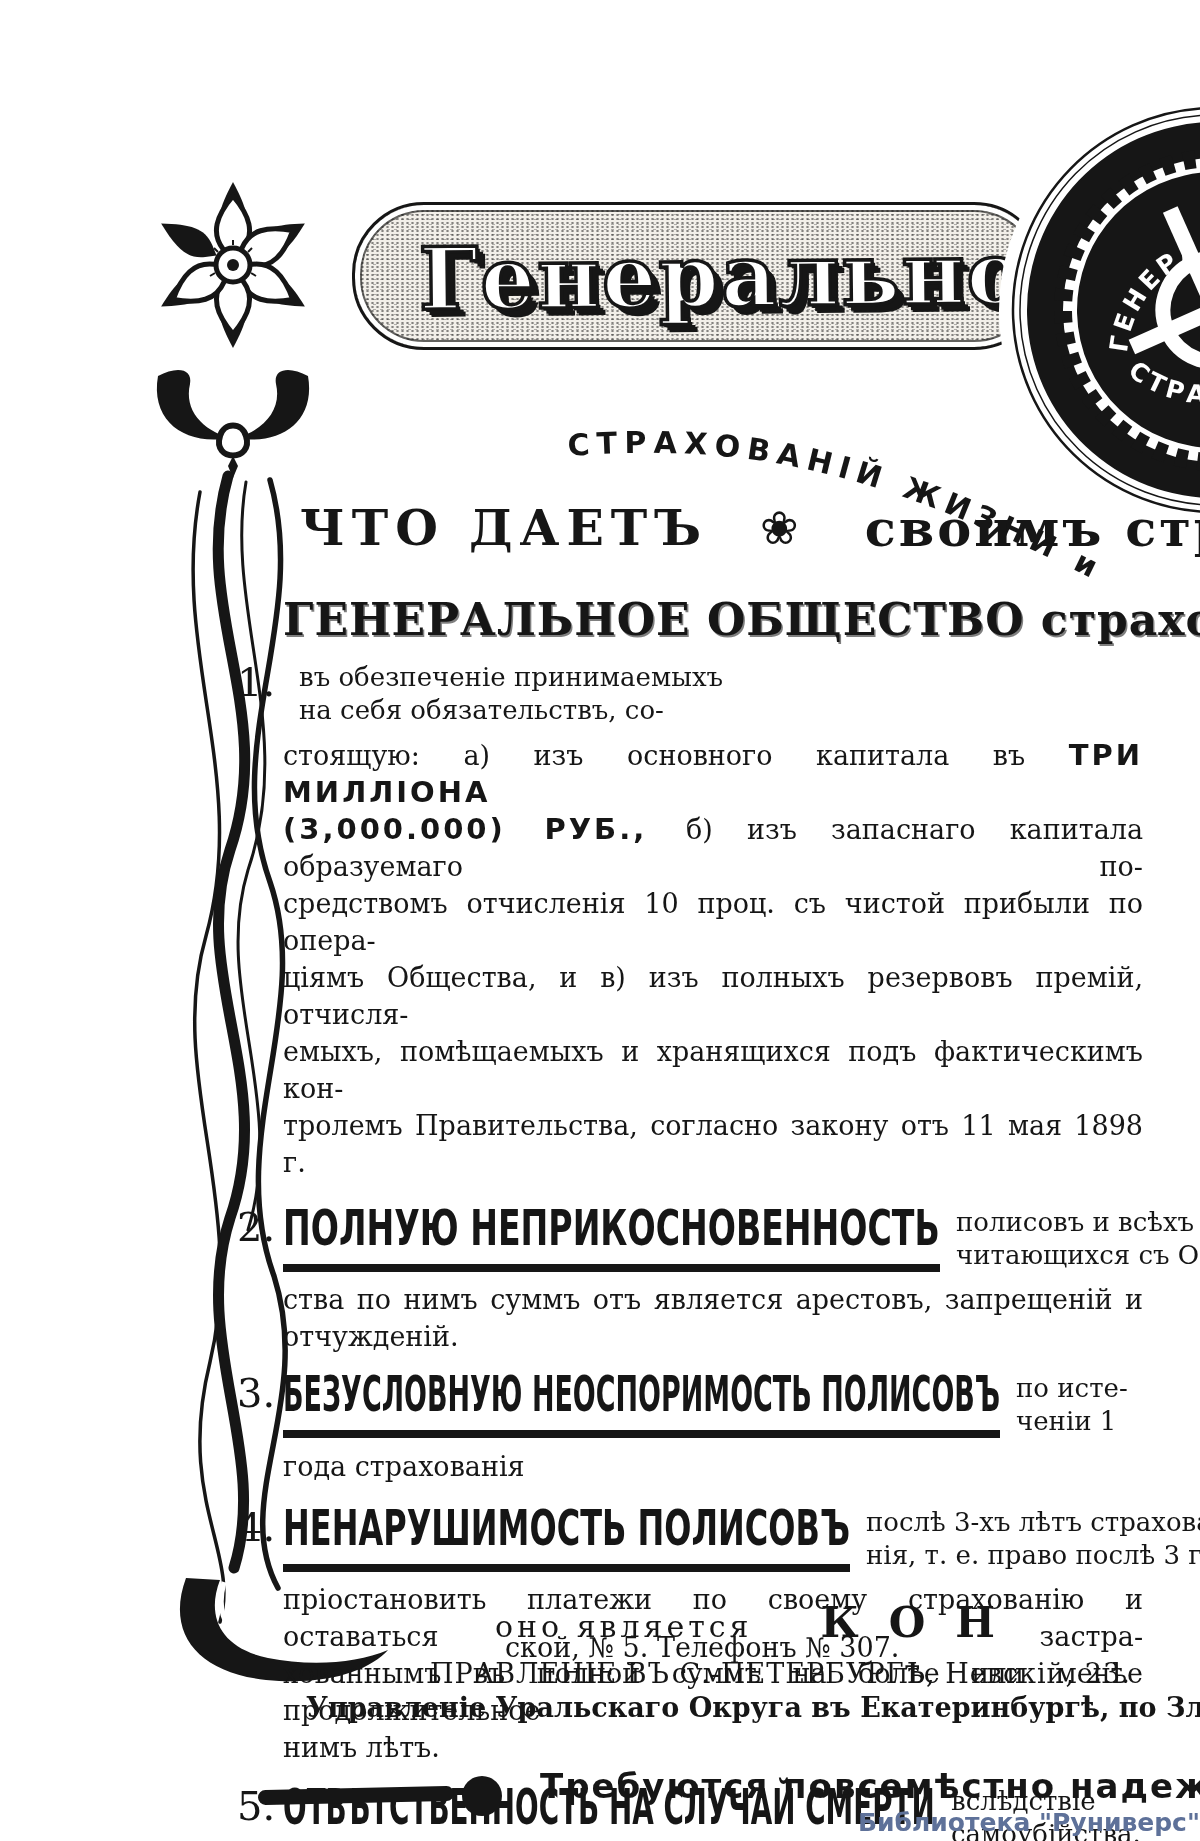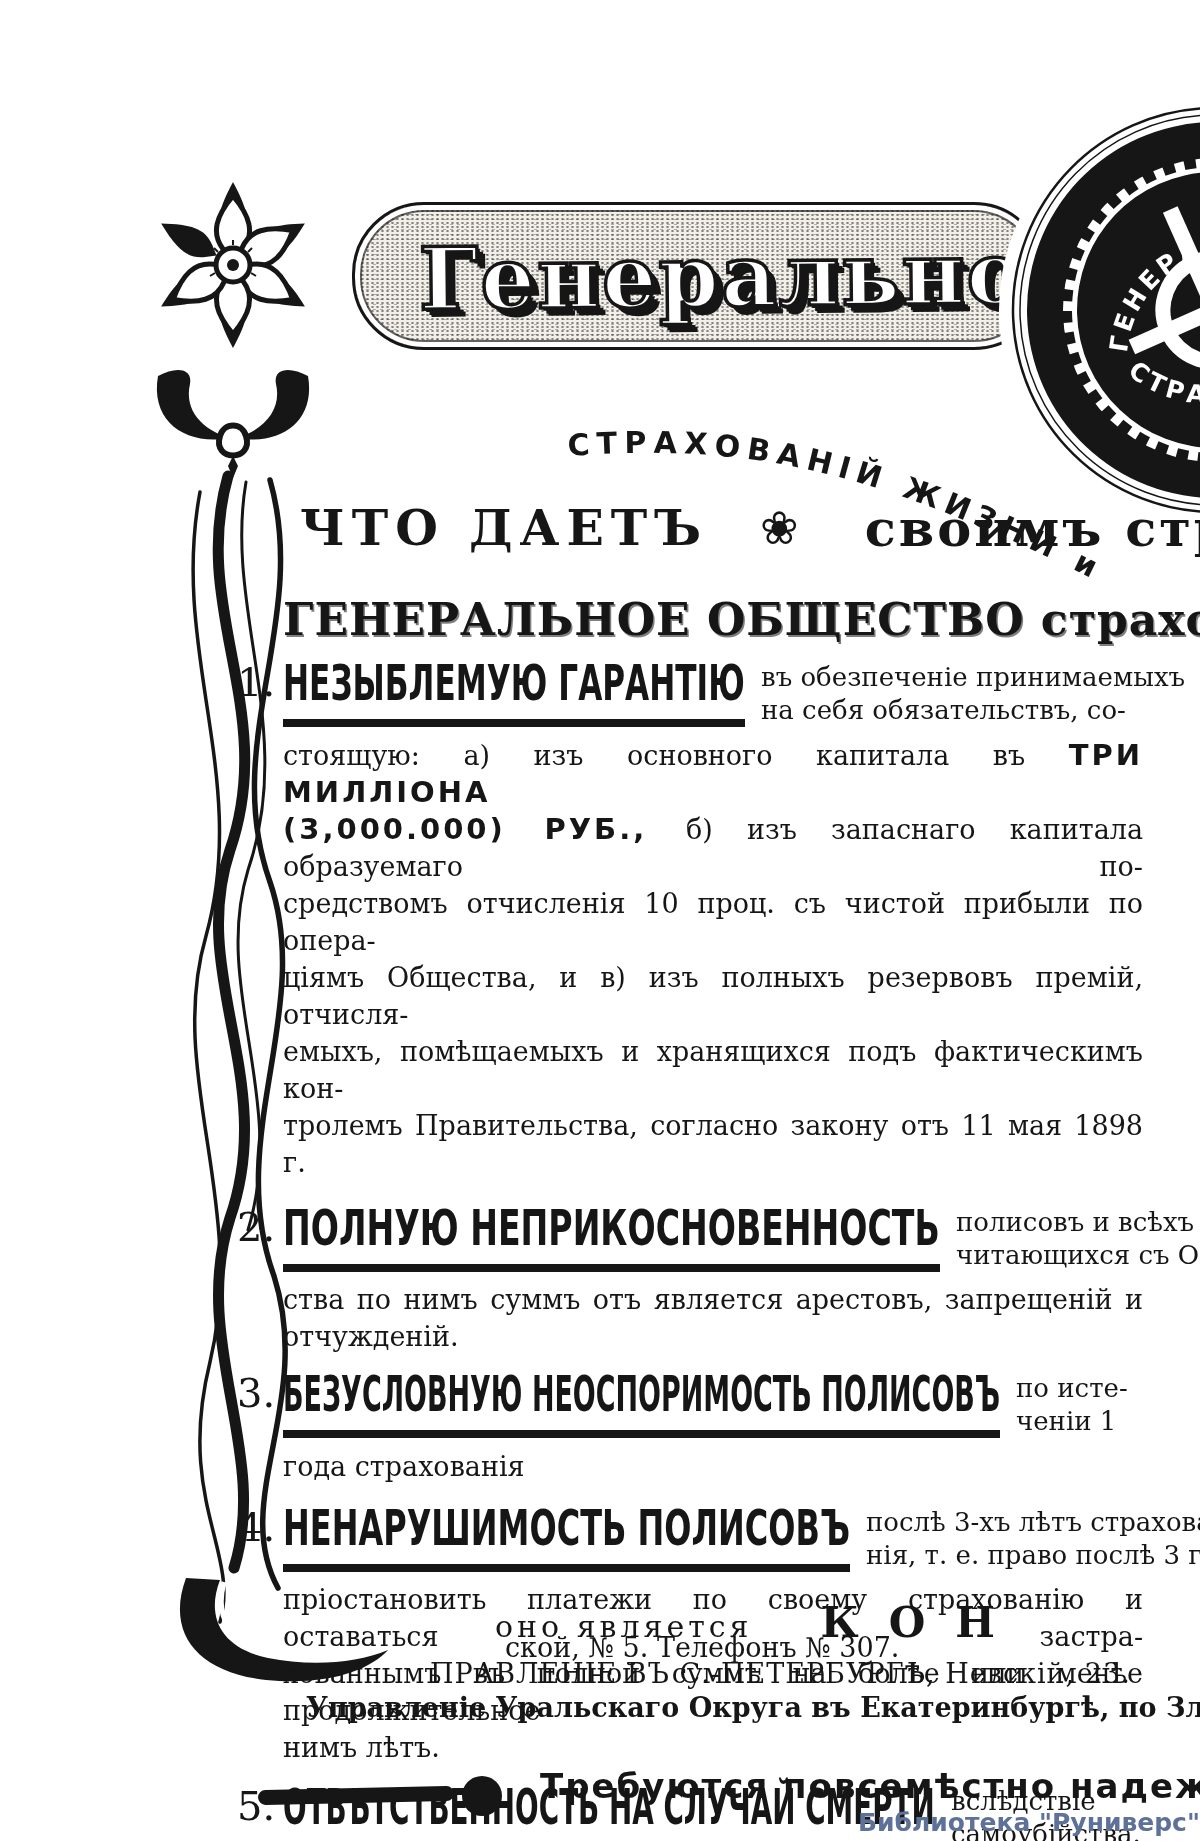--- a/index.html
+++ b/index.html
@@ -159,23 +159,20 @@
     <span class="h1b">своимъ стра</span>
   </div>
 
   <div class="h2row">ГЕНЕРАЛЬНОЕ ОБЩЕСТВО страховані</div>
 
   <div class="items">
 
     <div class="item i1">
       <div class="item-head">
         <span class="num">1.</span>
-        <div class="hl-box" style="width:462px">
-          <span class="hl" style="transform: scaleX(0.623482);">НЕЗЫБЛЕМУЮ ГАРАНТІЮ</span>
-        </div>
         <div class="side">
             <div class="line">въ обезпеченіе принимаемыхъ</div>
             <div class="line">на себя обязательствъ, со-</div>
           </div>
       </div>
       <div class="para just-all">
         <div class="line"><span>стоящую: а) изъ основного капитала въ </span><span class="runsans">ТРИ МИЛЛІОНА</span></div>
         <div class="line"><span class="runsans">(3,000.000) РУБ., </span><span>б) изъ запаснаго капитала образуемаго по-</span></div>
       </div>
       <div class="para just-all" style="margin-top:0">

